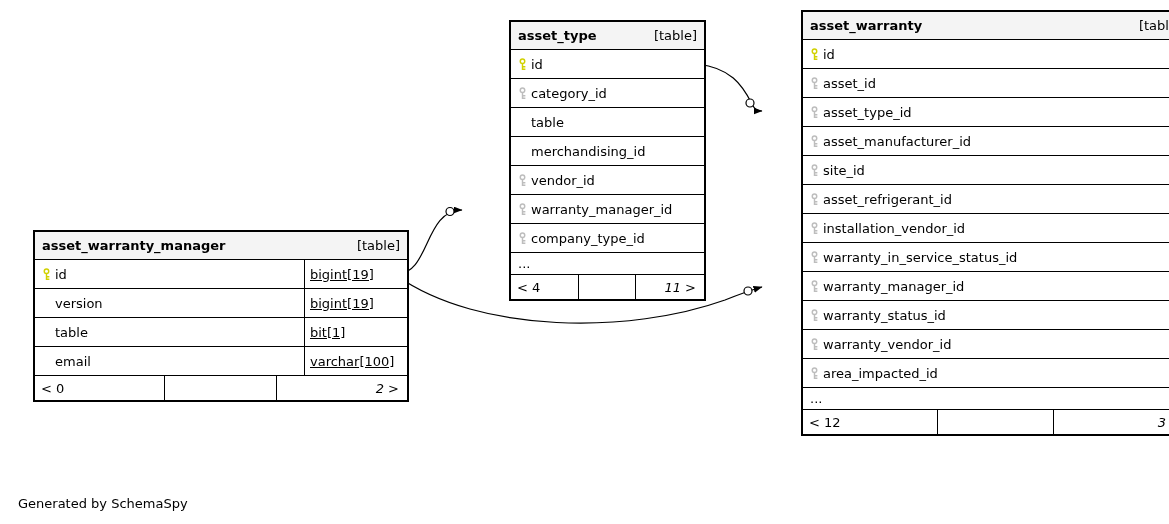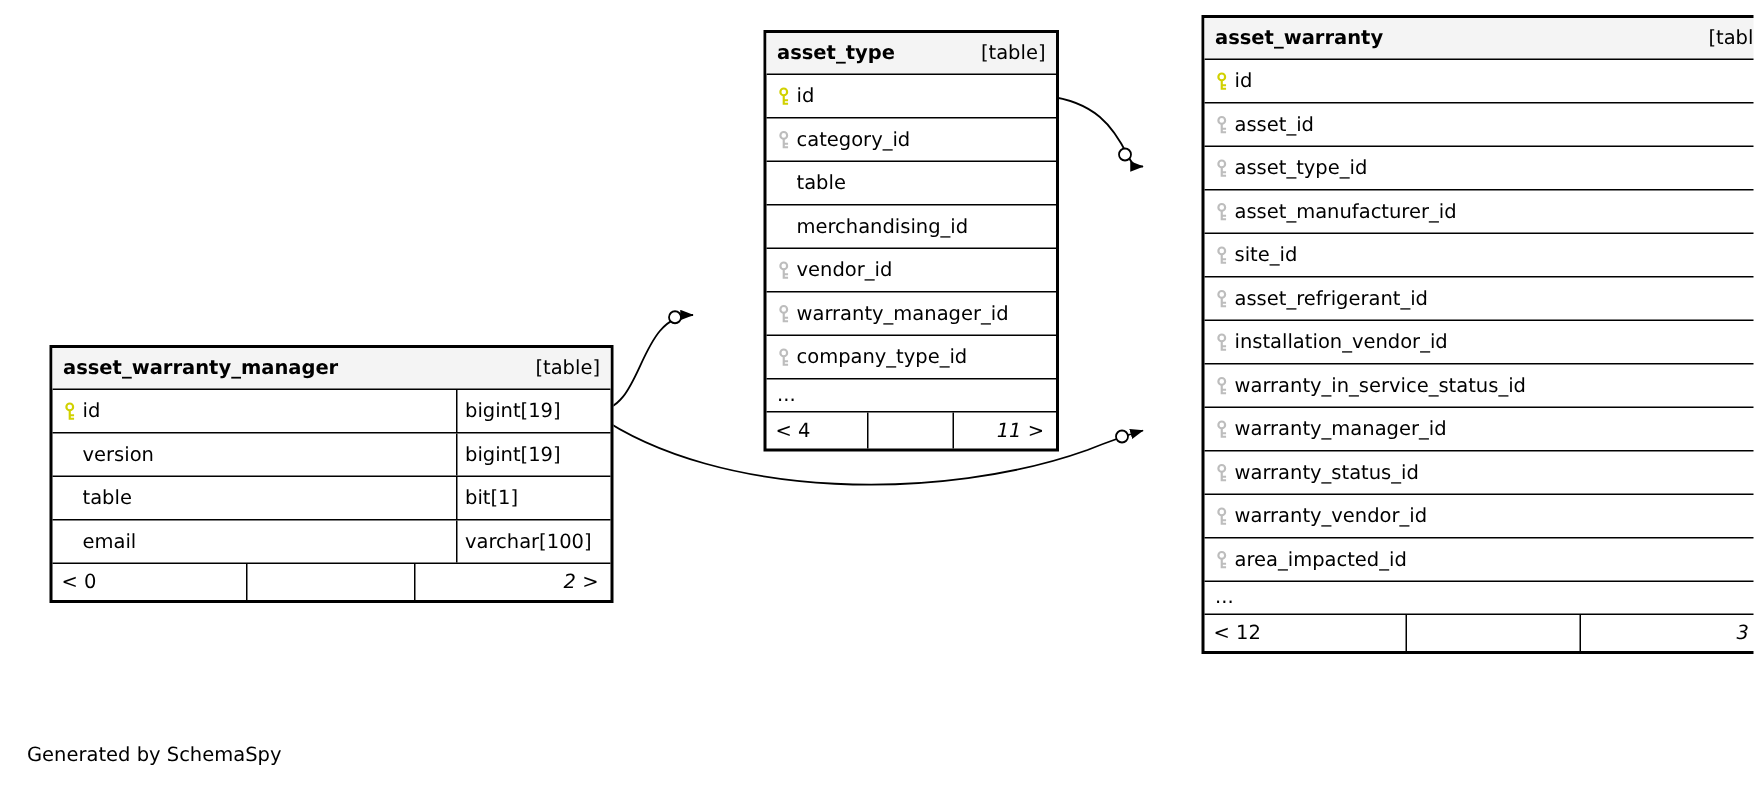--- a/index.html
+++ b/index.html
@@ -22,21 +22,21 @@
 
   .row { display:flex; align-items:center; height:29px; border-bottom:1px solid var(--border-color); }
   .key { flex:0 0 18px; width:18px; display:flex; justify-content:center; align-items:center; }
   .key.pk { color: var(--pk-key); }
   .key.fk { color: var(--fk-key); }
   .key.none svg { visibility:hidden; }
   .col-name { padding-right:6px; white-space:nowrap; }
 
   .name-cell { flex:0 0 270px; height:100%; display:flex; align-items:center;
                border-right:1px solid var(--border-color); padding-left:2px; }
-  .type-cell { flex:1; height:100%; display:flex; align-items:center; padding:0 5px; white-space:nowrap; }
+  .type-cell { flex:1; height:100%; display:flex; align-items:center; padding:0 5px; white-space:nowrap;text-decoration:underline; }
   .onecol .row { padding-left:2px; }
 
   .ellipsis-row { height:22px; display:flex; align-items:center; padding-left:7px;
                   border-bottom:1px solid var(--border-color); }
 
   .pager { display:flex; height:24px; align-items:stretch; }
   .pg-left  { flex:0 0 35%; display:flex; align-items:center; padding-left:6px;
               border-right:1px solid var(--border-color); }
   .pg-mid   { flex:0 0 30%; border-right:1px solid var(--border-color); }
   .pg-right { flex:1; display:flex; align-items:center; justify-content:flex-end; padding-right:8px;font-style:italic; }

